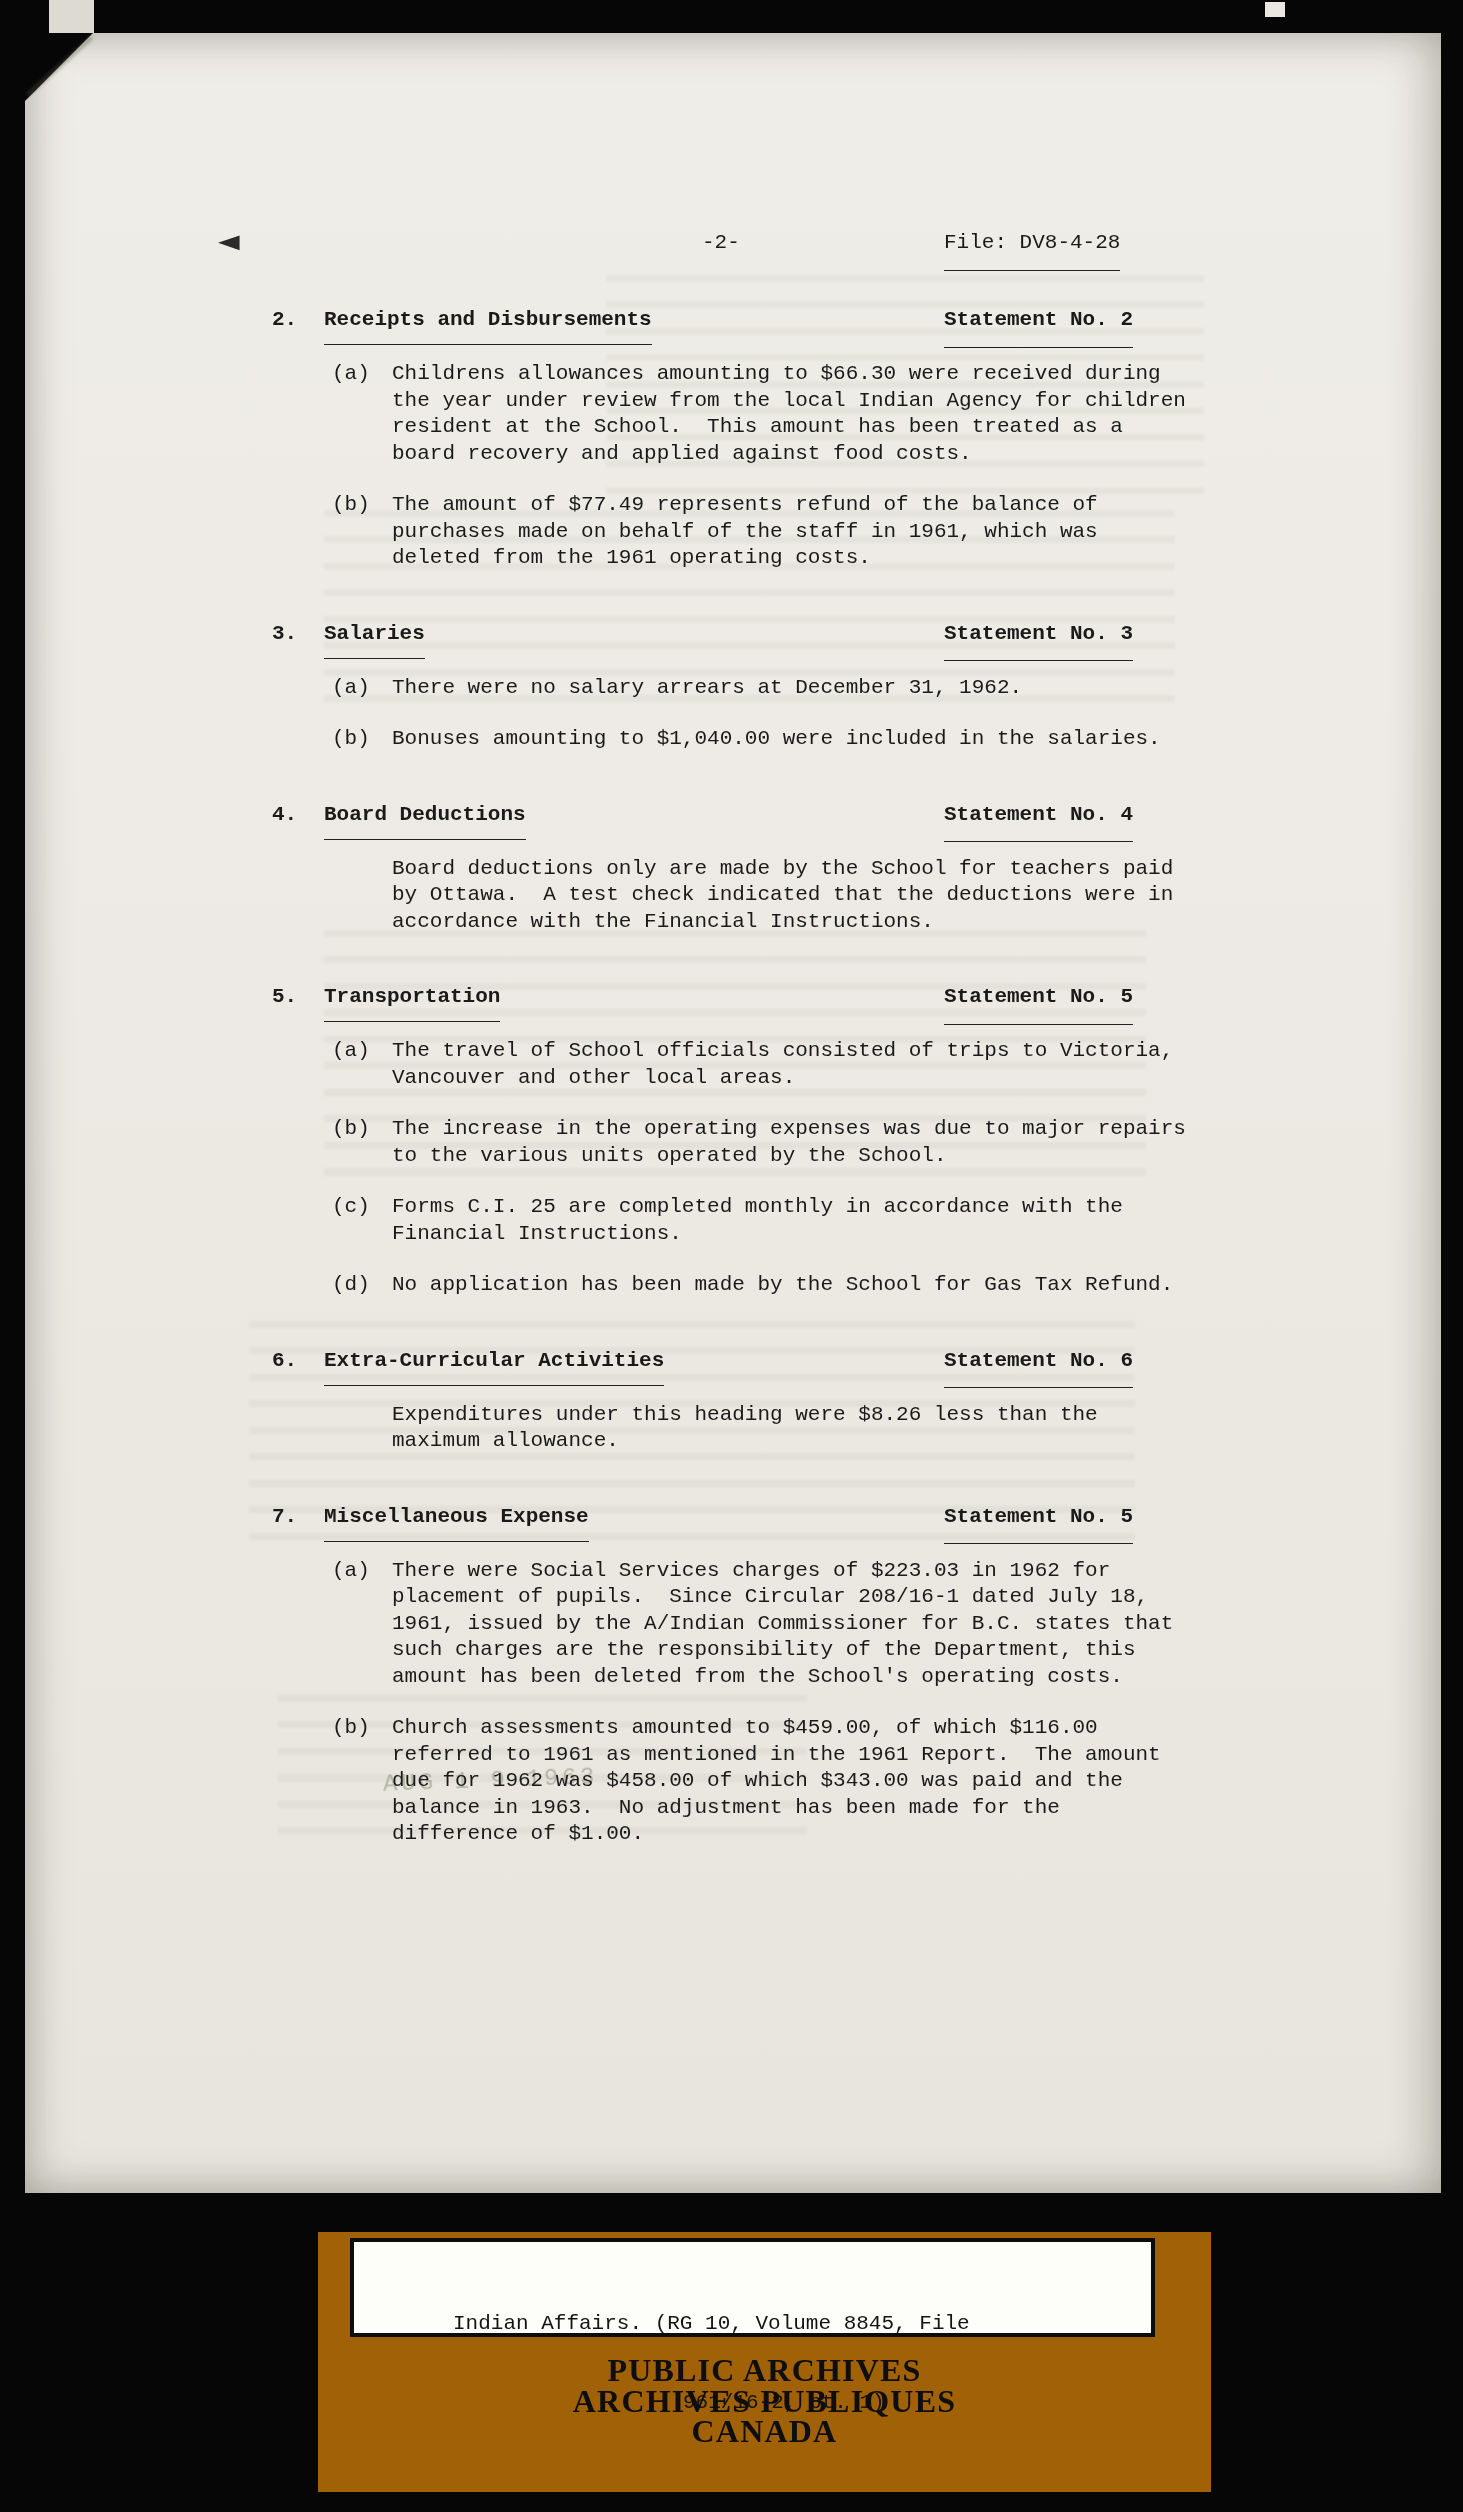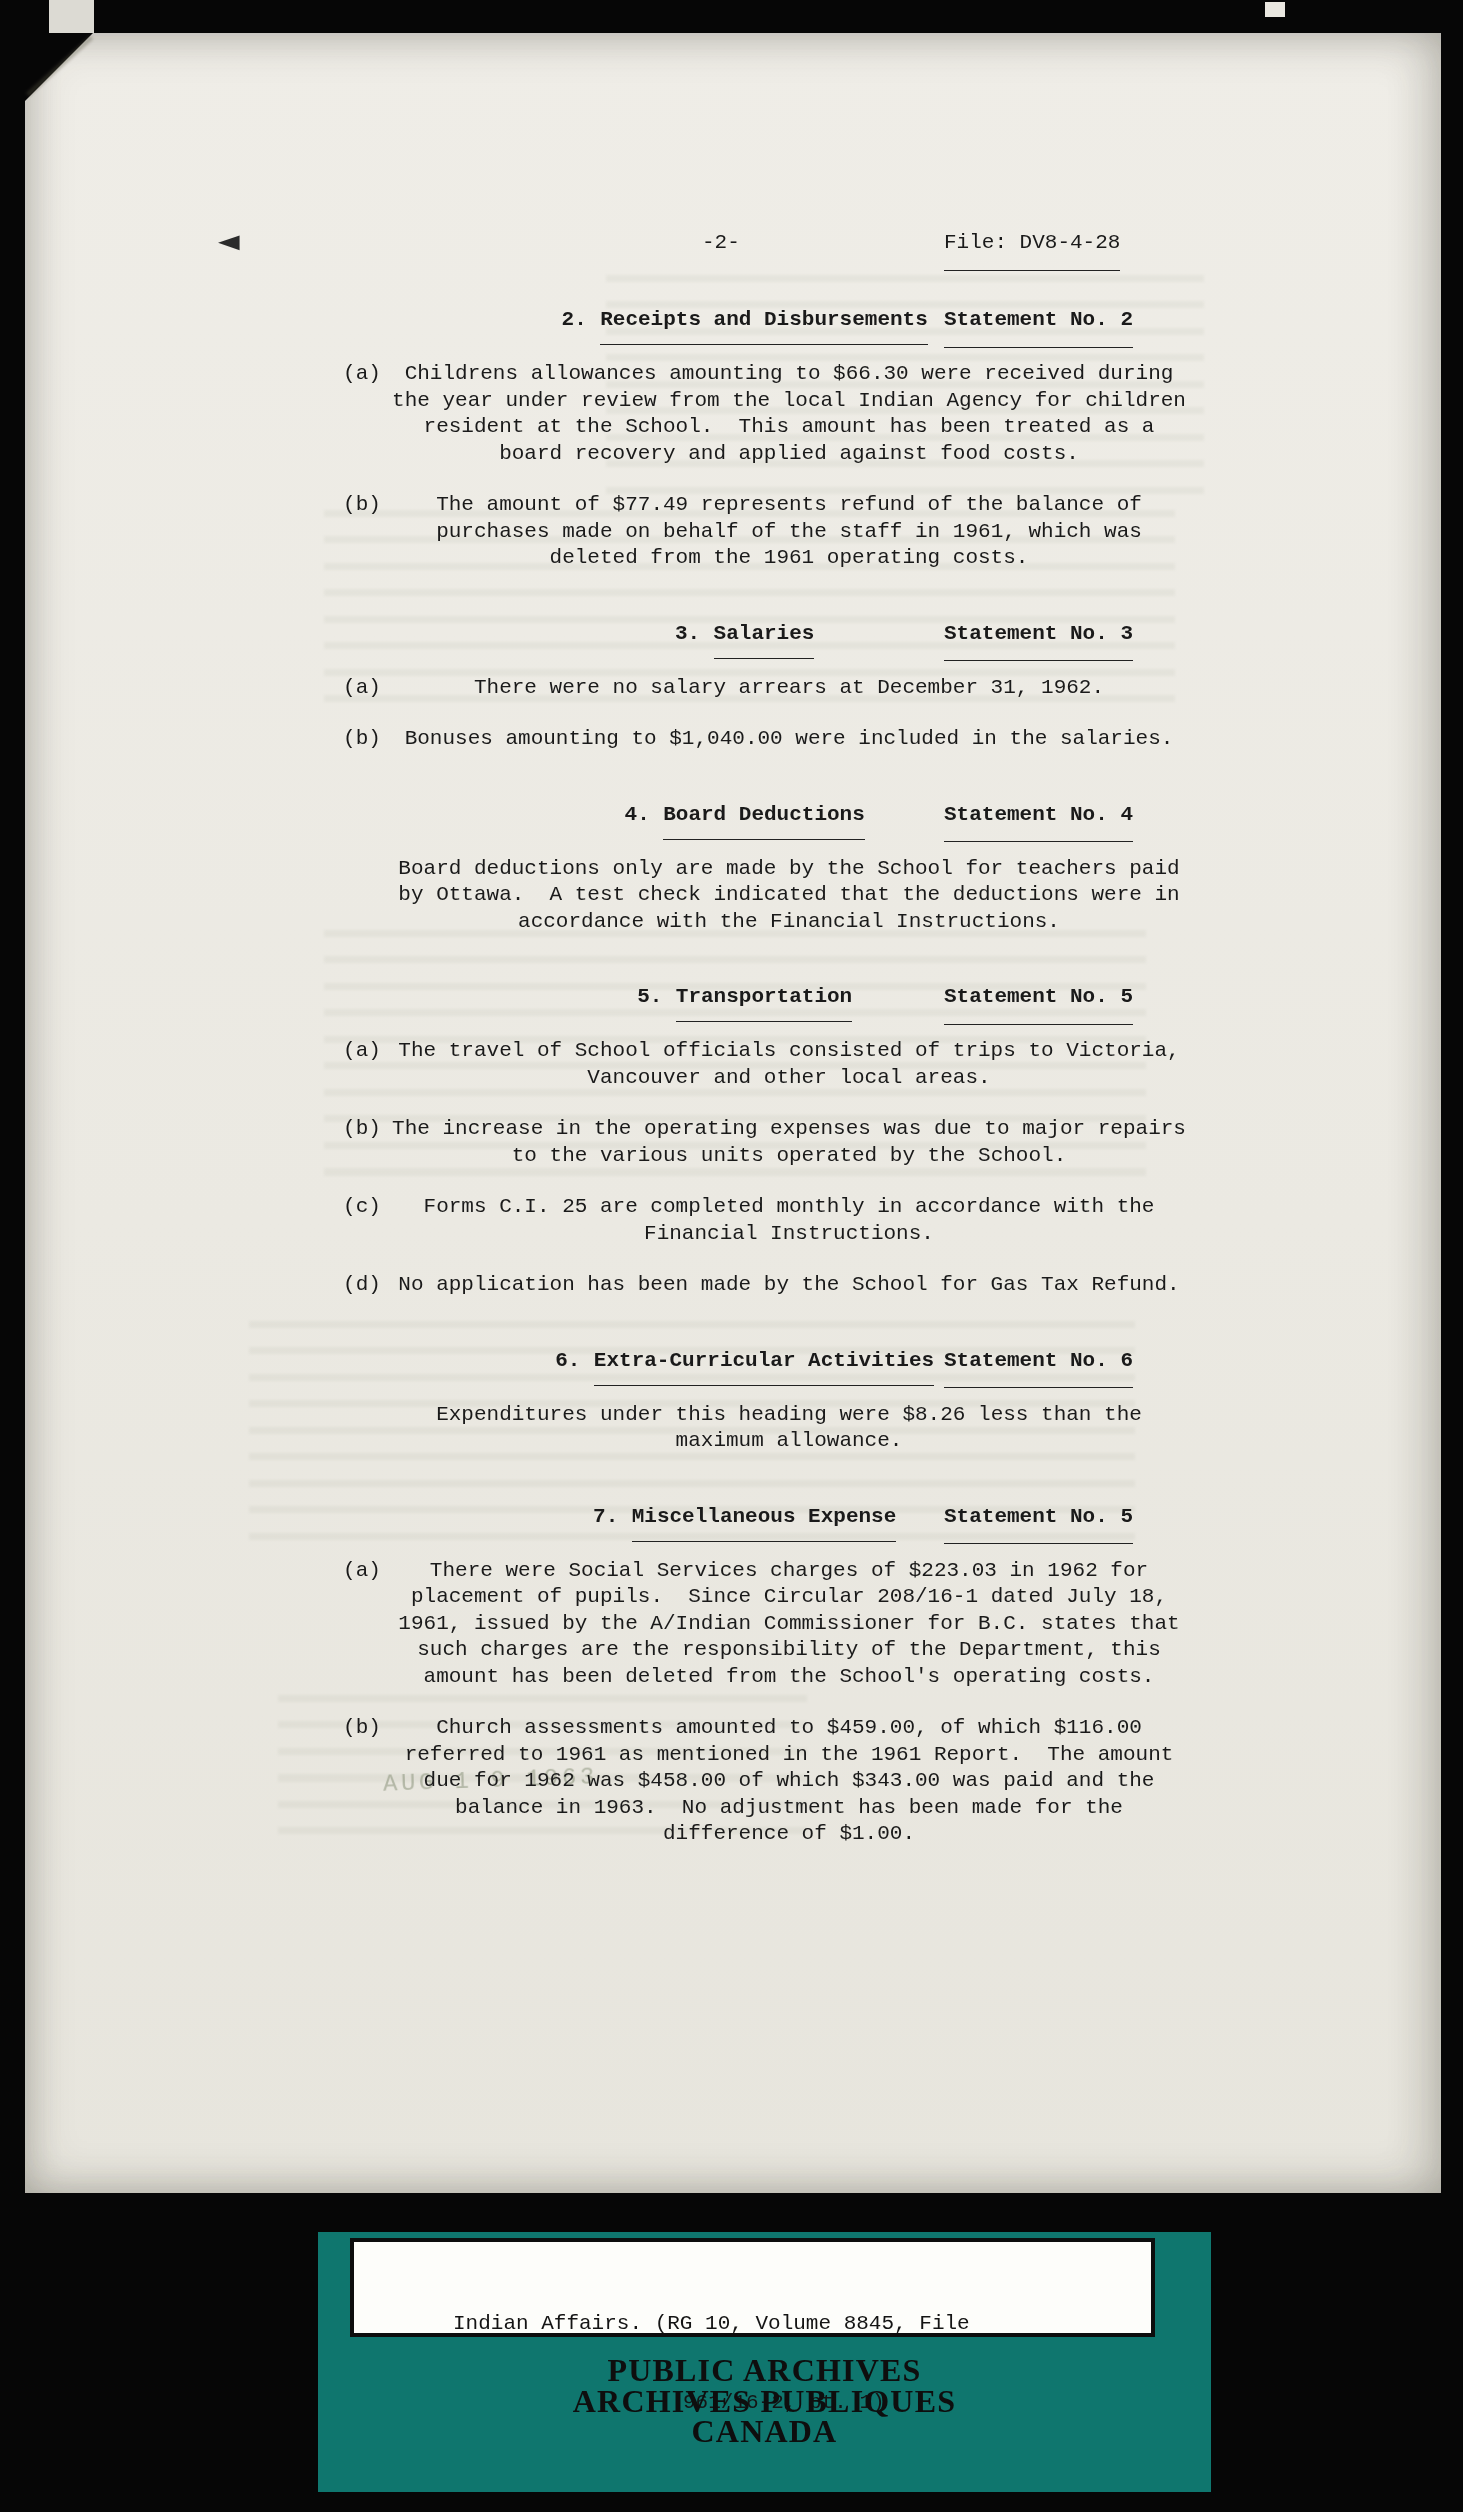--- a/index.html
+++ b/index.html
@@ -33,21 +33,21 @@
   .doc-header { position:relative; height:28px; margin-bottom:22px; }
   .page-num { position:absolute; left:430px; top:0; }
   .file-label { position:absolute; left:672px; top:0; }
   .u { border-bottom:1.7px solid #222; padding-bottom:13px; }
 
   .pen-arrow {
     position:absolute; left:-51px; top:1.2px; font-size:25px; color:#2b2b2b;
     transform:scaleX(1.5); letter-spacing:-3.5px; filter:blur(0.3px);
   }
 
-  .section { margin-top:49px; position:relative;text-align:center; }
+  .section { margin-top:49px; position:relative; }
   .sec-head { position:relative; height:29px; }
   .sec-num { display:inline-block; width:52px; font-weight:bold; }
   .sec-title { font-weight:bold; }
   .sec-statement { position:absolute; left:672px; top:0; font-weight:bold; }
   .item { display:flex; margin-top:25px; margin-left:60px; }
   .item-label { flex:0 0 60px; }
   .item-text { width:794px; white-space:pre-wrap; }
 
   .ghost {
     position:absolute; opacity:0.55; filter:blur(1.4px); pointer-events:none;
@@ -59,21 +59,21 @@
   .ghost4 { left:224px;  top:1288px; width:886px; height:230px; }
   .ghost5 { left:253px;  top:1662px; width:529px;  height:155px; }
   .ghost-date {
     position:absolute; left:358px; top:1734px; font-size:24px;
     color:rgba(128,138,112,0.50); transform:rotate(-2deg); filter:blur(0.6px);
     letter-spacing:3.5px;
   }
 
   .footer-band {
     position:absolute; left:318px; top:2232px; width:893px; height:260px;
-    background:#0f766e;
+    background:#a16207;
   }
   .stamp-box {
     position:absolute; left:32px; top:5.8px; width:805px; height:99px;
     background:#fdfdfa; border:4px solid #0d0d0d; box-sizing:border-box;
     padding:16px 0 0 99px; font-size:21px; line-height:26.5px; color:#141414;
     white-space:pre-wrap;
   }
   .stamp-line2 { margin-left:230px; }
   .archives-text {
     position:absolute; left:0; top:123px; width:100%;

